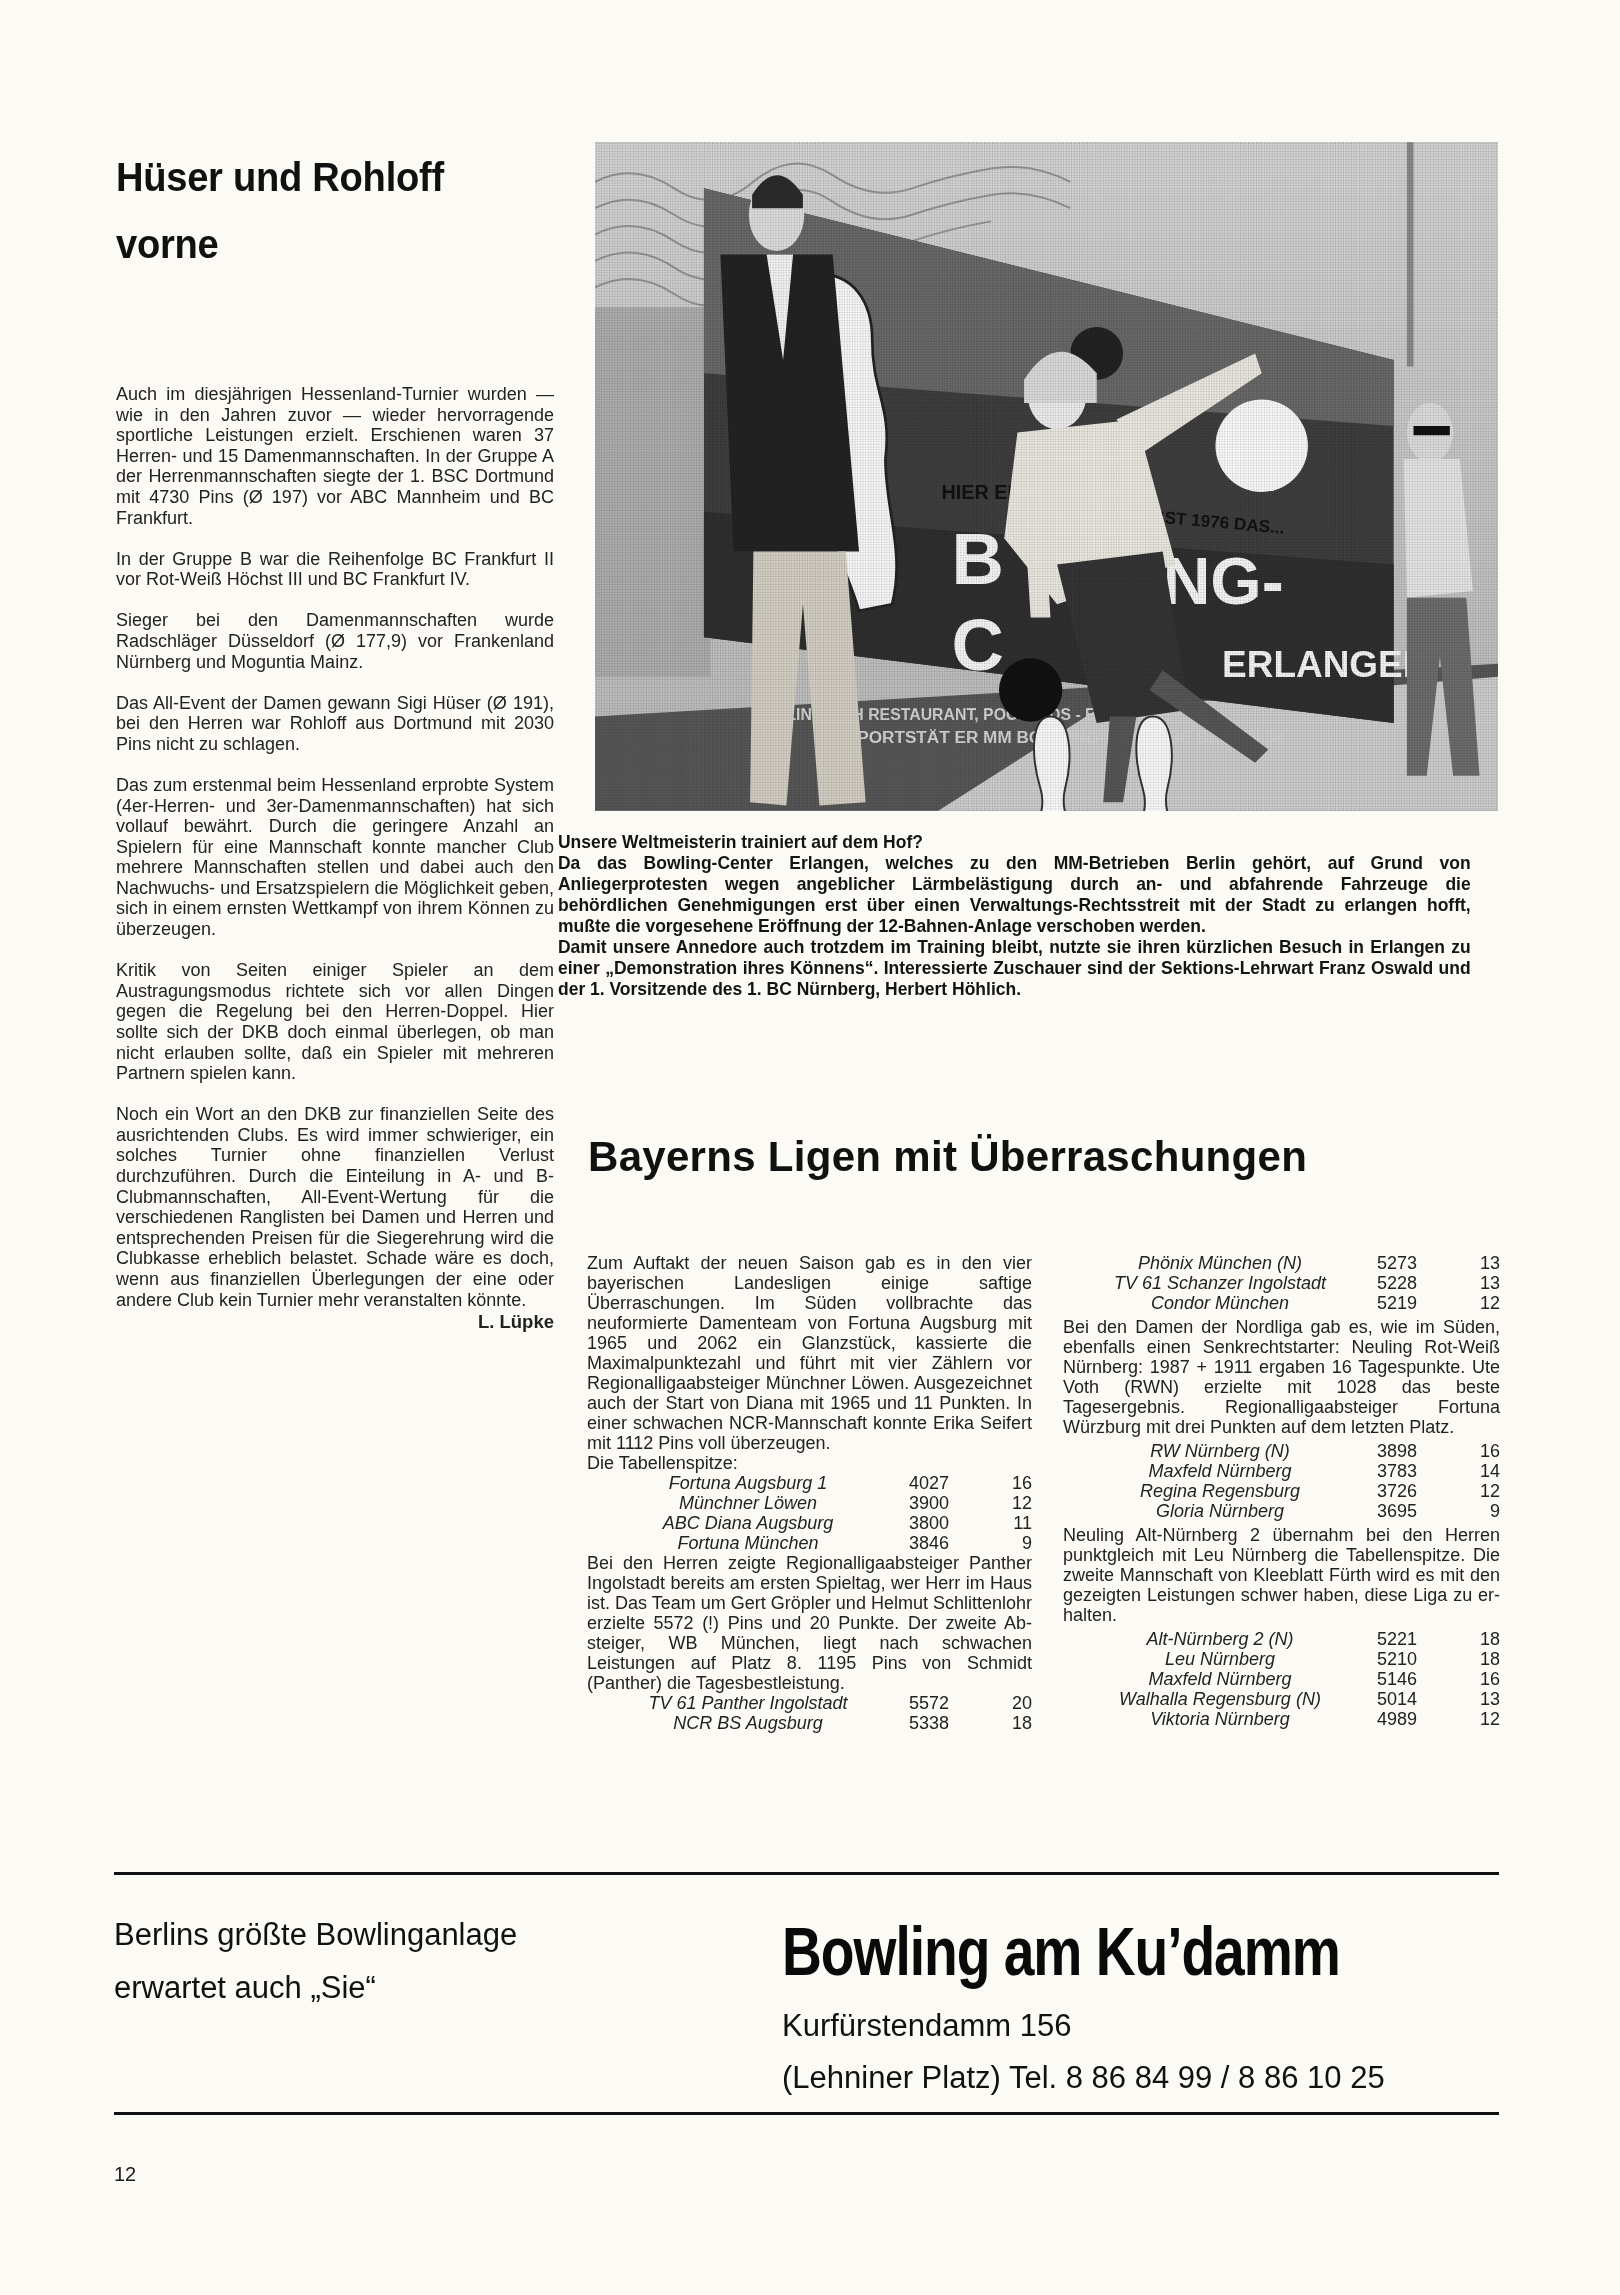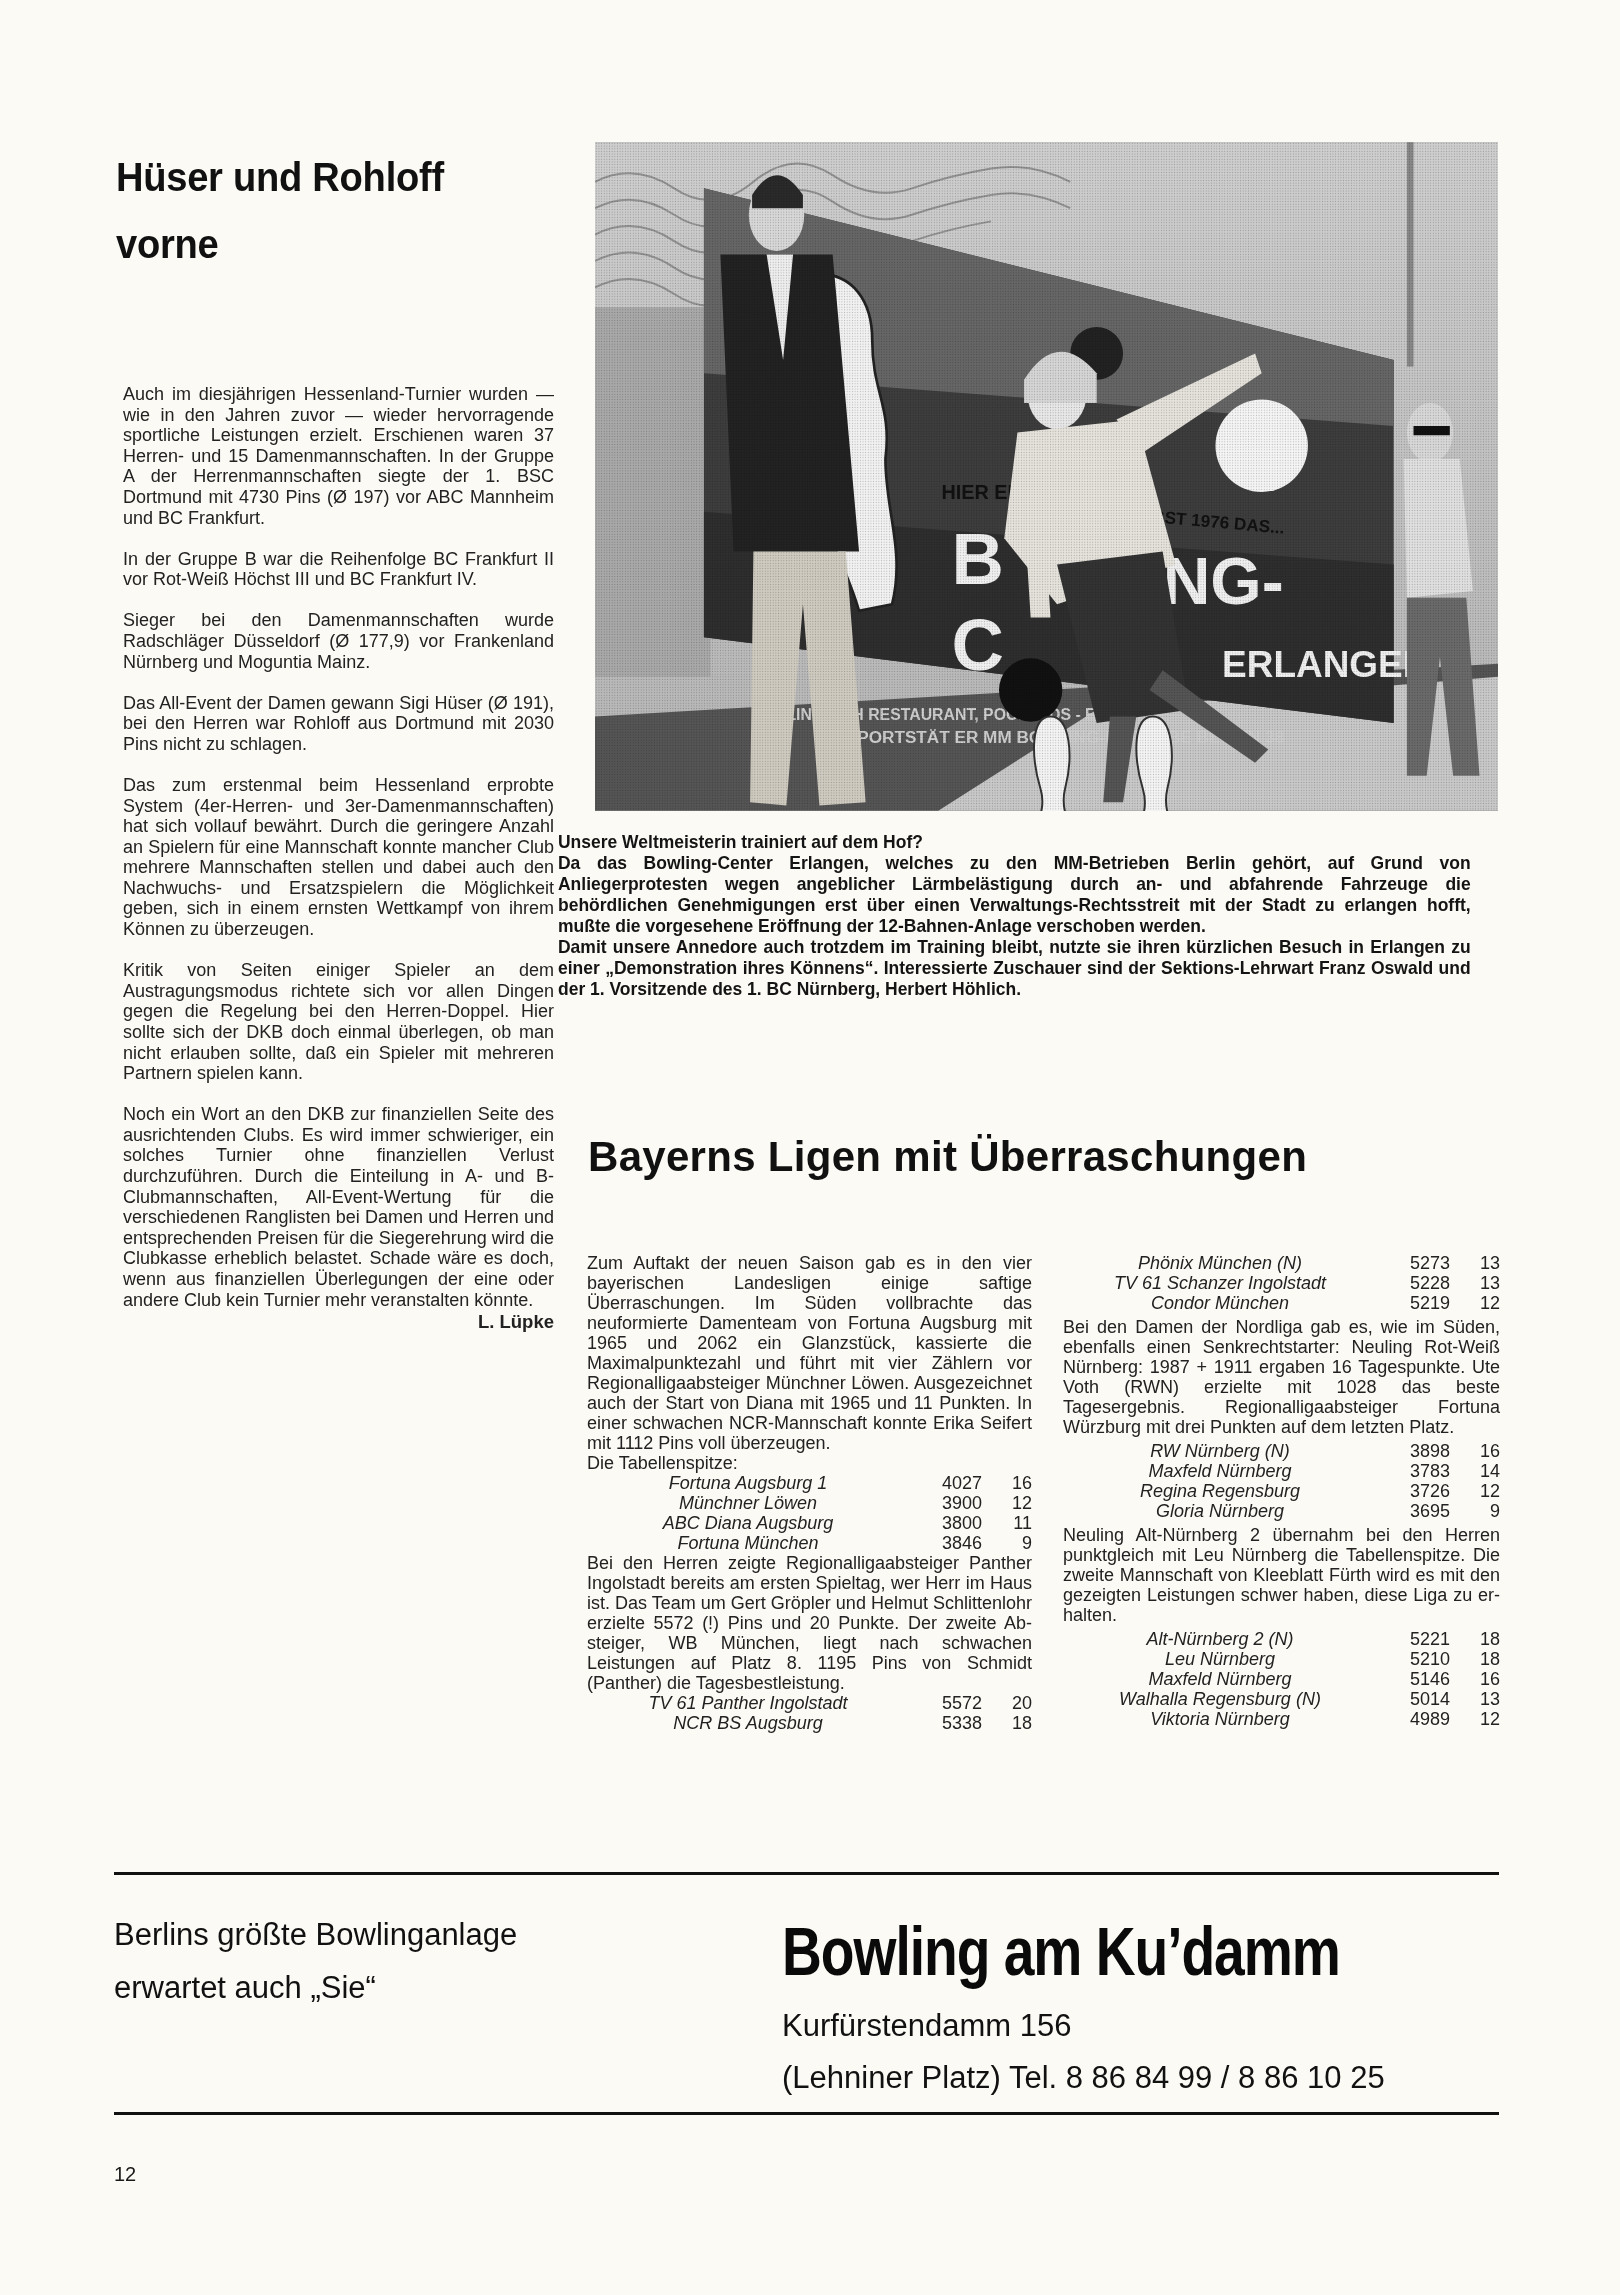--- a/index.html
+++ b/index.html
@@ -15,21 +15,21 @@
   
   #left-col { left: 116px; top: 144px; width: 438px; }
   #left-title {
     font-family: "Liberation Sans", sans-serif; font-weight: bold;
     font-size: 41px; line-height: 67px; margin: 0; letter-spacing: -0.3px;
     color: #111;
     transform: scaleX(0.93); transform-origin: left top; width: 475px;
   }
   .body-text {
     font-size: 18px; line-height: 20.6px; text-align: justify;
-    hyphens: manual; color: #222; margin-left: 7px;
+    hyphens: manual; color: #222;
   }
   #left-body { margin-top: 106px; }
   #left-body p { margin-bottom: 20.5px; }
   #left-author { text-align: right; font-weight: bold; font-size: 18.5px; margin-top: -18.5px; }
 
   
   #photo {
     left: 595px; top: 142px; width: 903px; height: 669px;
     background: #8c8c8c; overflow: hidden;
   }
@@ -49,21 +49,21 @@
     color: #111; white-space: nowrap; letter-spacing: 0.3px;
   }
 
   .col { font-size: 18px; line-height: 20px; color: #222; margin-top: 37px; }
   #col2 { left: 587px; top: 1216px; width: 445px; }
   #col3 { left: 1063px; top: 1216px; width: 437px; }
   .col p { text-align: justify; }
   .tbl { width: 100%; border-collapse: collapse; font-size: 18px; line-height: 20px; }
   .tbl td { padding: 0; }
   .tbl td.team { text-align: center; font-style: italic; }
-  .tbl td.pins { text-align: right; width: 73px; }
+  .tbl td.pins { width: 73px; }
   .tbl td.pts { text-align: right; width: 50px; }
   .gap-sm { margin-top: 4px; }
 
   
   .ad-rule { left: 114px; width: 1385px; height: 3.3px; background: #111; }
   #ad-rule-top { top: 1872px; }
   #ad-rule-bottom { top: 2112px; }
   #ad-slogan { left: 114px; top: 1908px; font-size: 31px; line-height: 53px; color: #111; }
   #ad-brand {
     left: 782px; top: 1915px; font-weight: bold; font-size: 69px; line-height: 73px;

